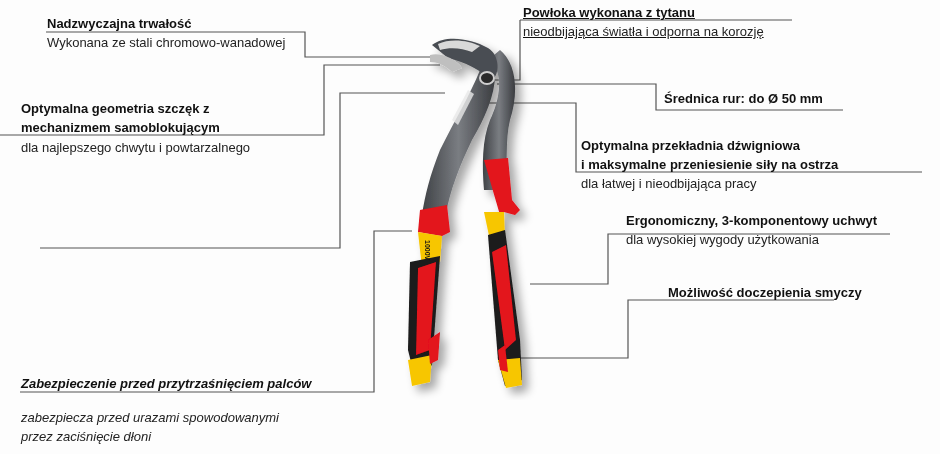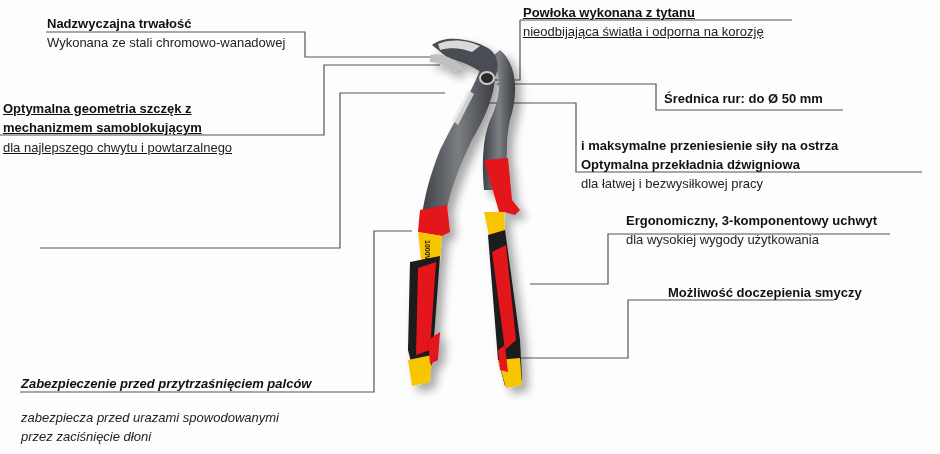--- a/index.html
+++ b/index.html
@@ -78,21 +78,21 @@
       <path d="M428,340 L440,332 L438,360 L430,364 Z" fill="#e3121b"></path>
     </g>
     <text x="425" y="240" font-size="7" fill="#111" transform="rotate(90 425 240)" font-family="Liberation Sans, sans-serif" font-weight="bold">1000V</text>
   </svg>
 
   <div class="label" style="left:47px; top:14px;">
     <div class="t">Nadzwyczajna trwałość</div>
     <div class="s">Wykonana ze stali chromowo-wanadowej</div>
   </div>
 
-  <div class="label" style="left:3px; top:99px;text-decoration:underline;">
+  <div class="label" style="left:21px; top:99px;">
     <div class="t">Optymalna geometria szczęk z</div>
     <div class="t">mechanizmem samoblokującym</div>
     <div class="s" style="margin-top:1px">dla najlepszego chwytu i powtarzalnego</div>
   </div>
 
 
   <div class="label" style="left:21px; top:374px;font-style:italic;">
     <div class="t">Zabezpieczenie przed przytrzaśnięciem palców</div>
     <div class="s" style="margin-top:15px">zabezpiecza przed urazami spowodowanymi</div>
     <div class="s">przez zaciśnięcie dłoni</div>
@@ -101,23 +101,23 @@
   <div class="label" style="left:523px; top:3px;text-decoration:underline;">
     <div class="t">Powłoka wykonana z tytanu</div>
     <div class="s">nieodbijająca światła i odporna na korozję</div>
   </div>
 
   <div class="label" style="left:664px; top:89px;">
     <div class="t">Średnica rur: do Ø 50 mm</div>
   </div>
 
   <div class="label" style="left:581px; top:136px;">
+    <div class="t">Optymalna przekładnia dźwigniowa</div>
     <div class="t">i maksymalne przeniesienie siły na ostrza</div>
-    <div class="t">Optymalna przekładnia dźwigniowa</div>
-    <div class="s">dla łatwej i bezwysiłkowej pracy</div>
+    <div class="s">dla łatwej i nieodbijająca pracy</div>
   </div>
 
   <div class="label" style="left:626px; top:211px;">
     <div class="t">Ergonomiczny, 3-komponentowy uchwyt</div>
     <div class="s">dla wysokiej wygody użytkowania</div>
   </div>
 
   <div class="label" style="left:668px; top:283px;">
     <div class="t">Możliwość doczepienia smyczy</div>
   </div>

